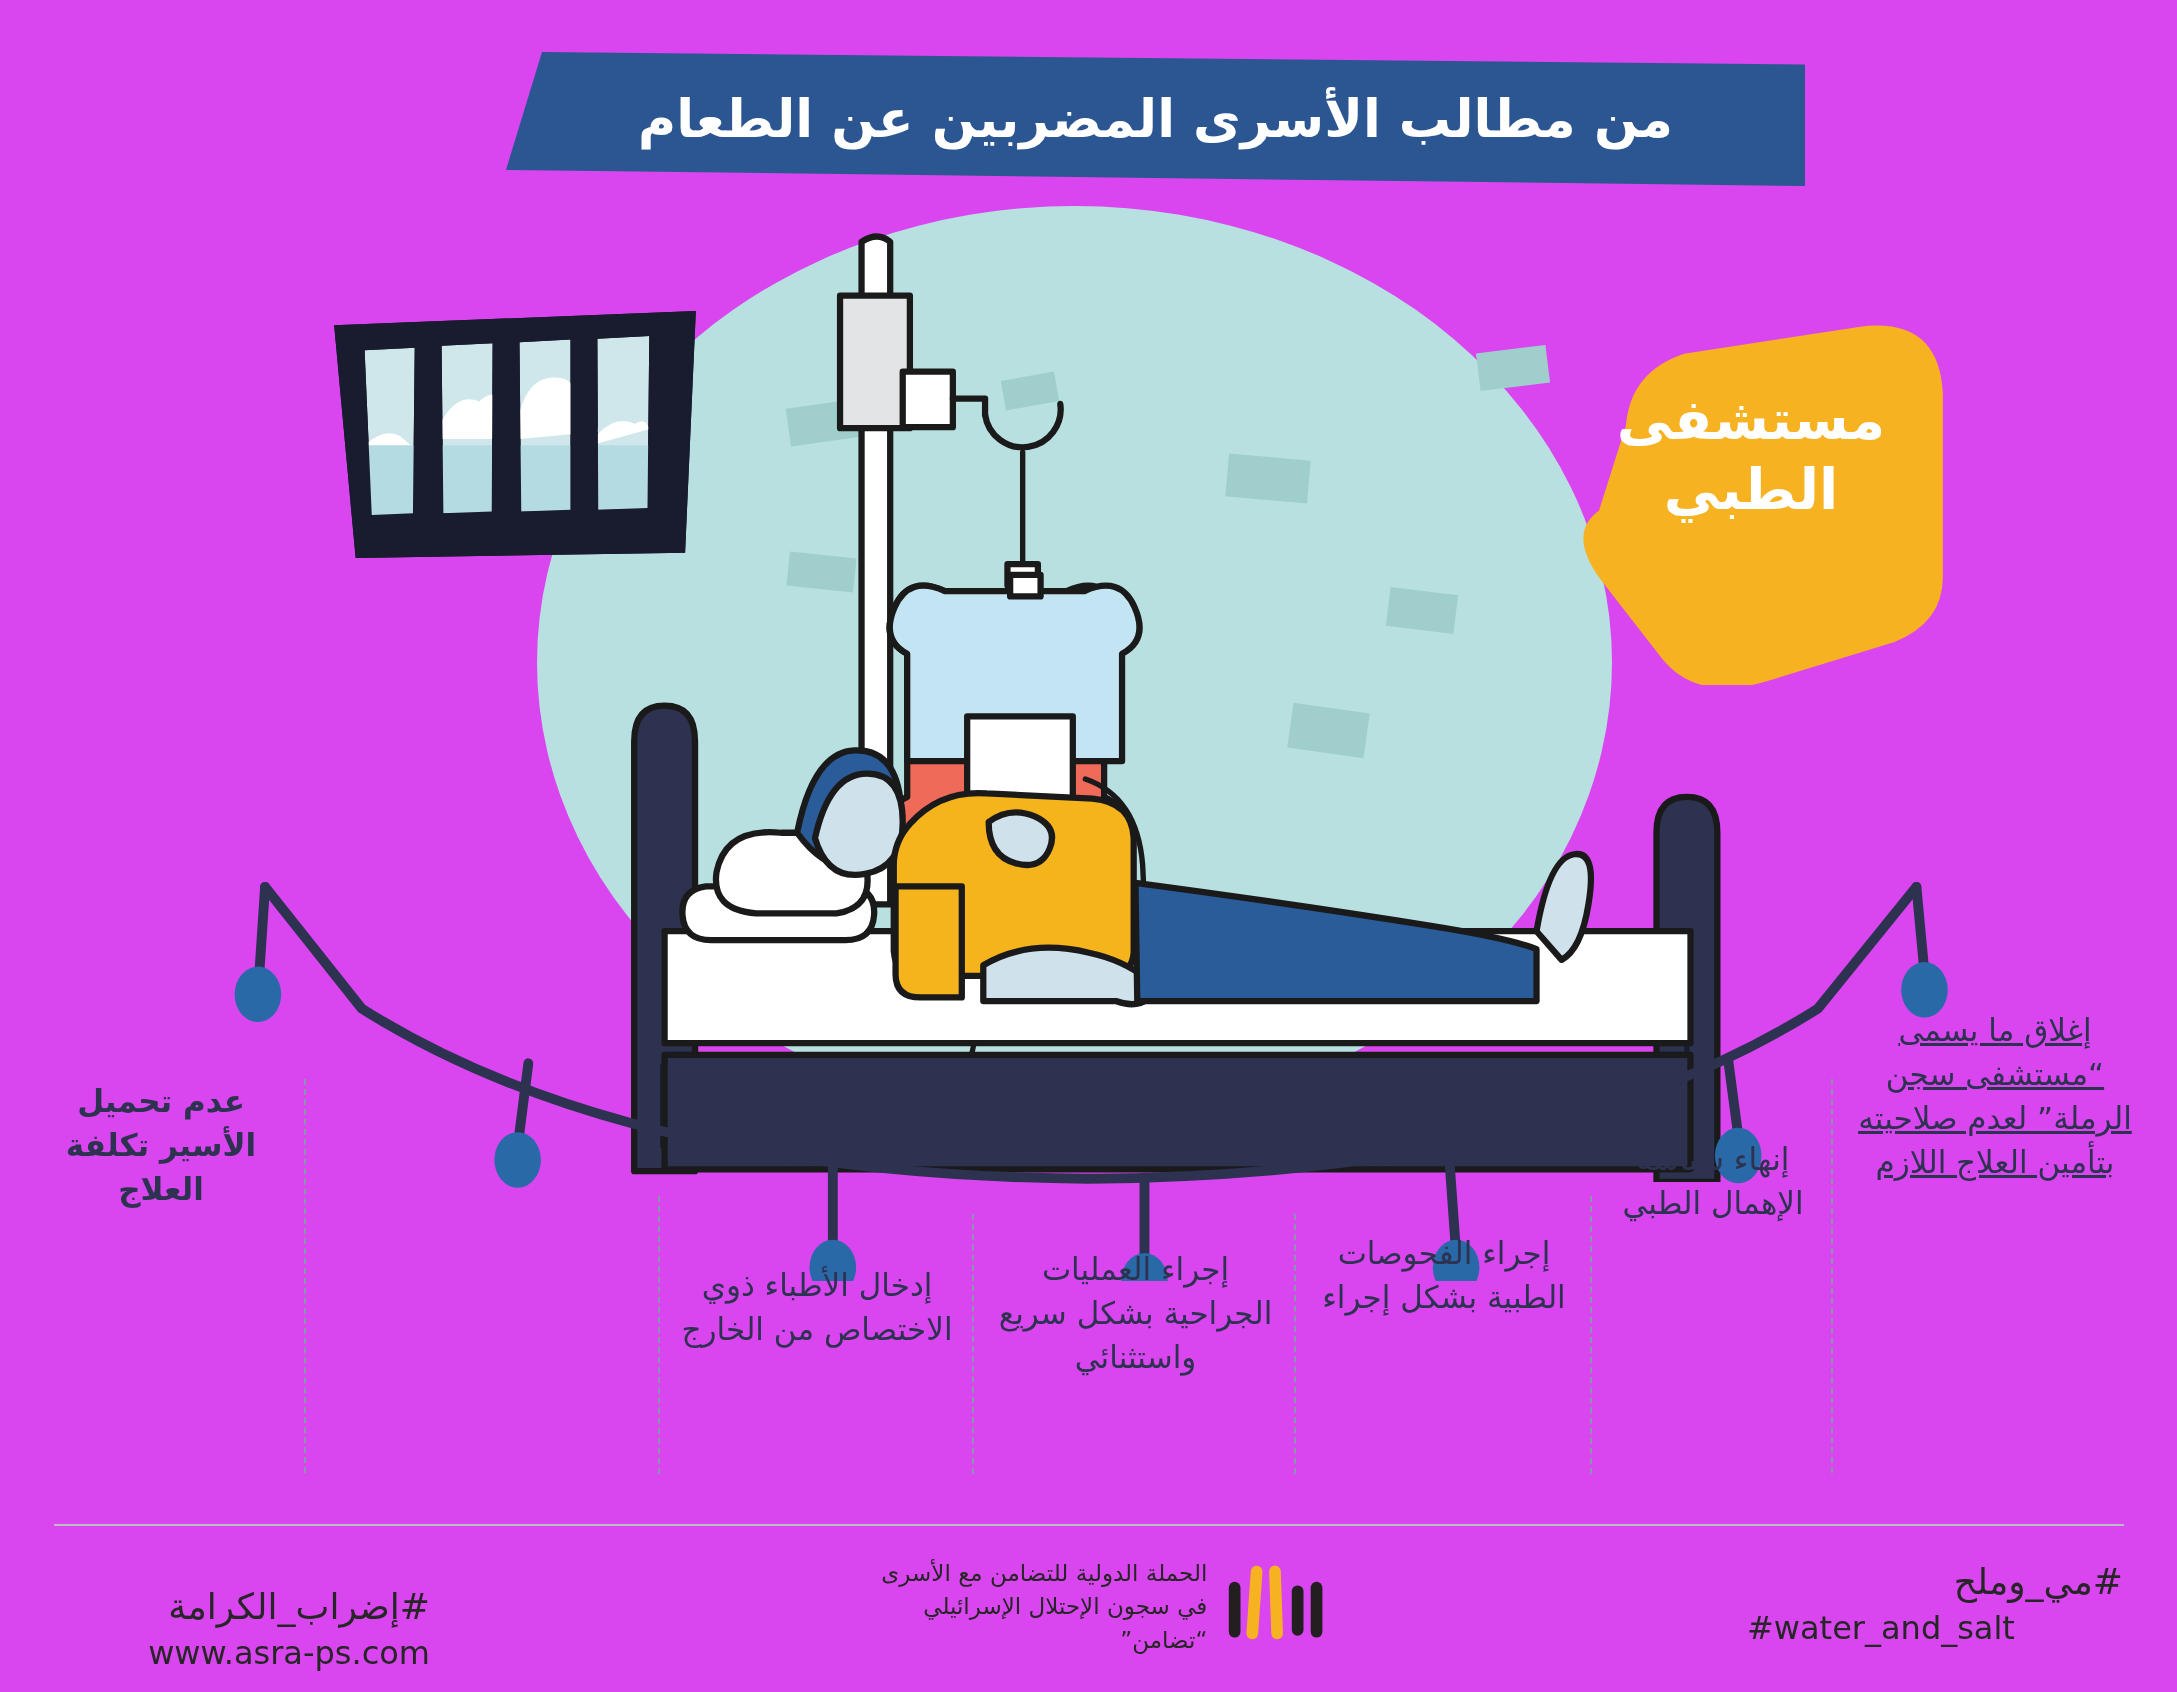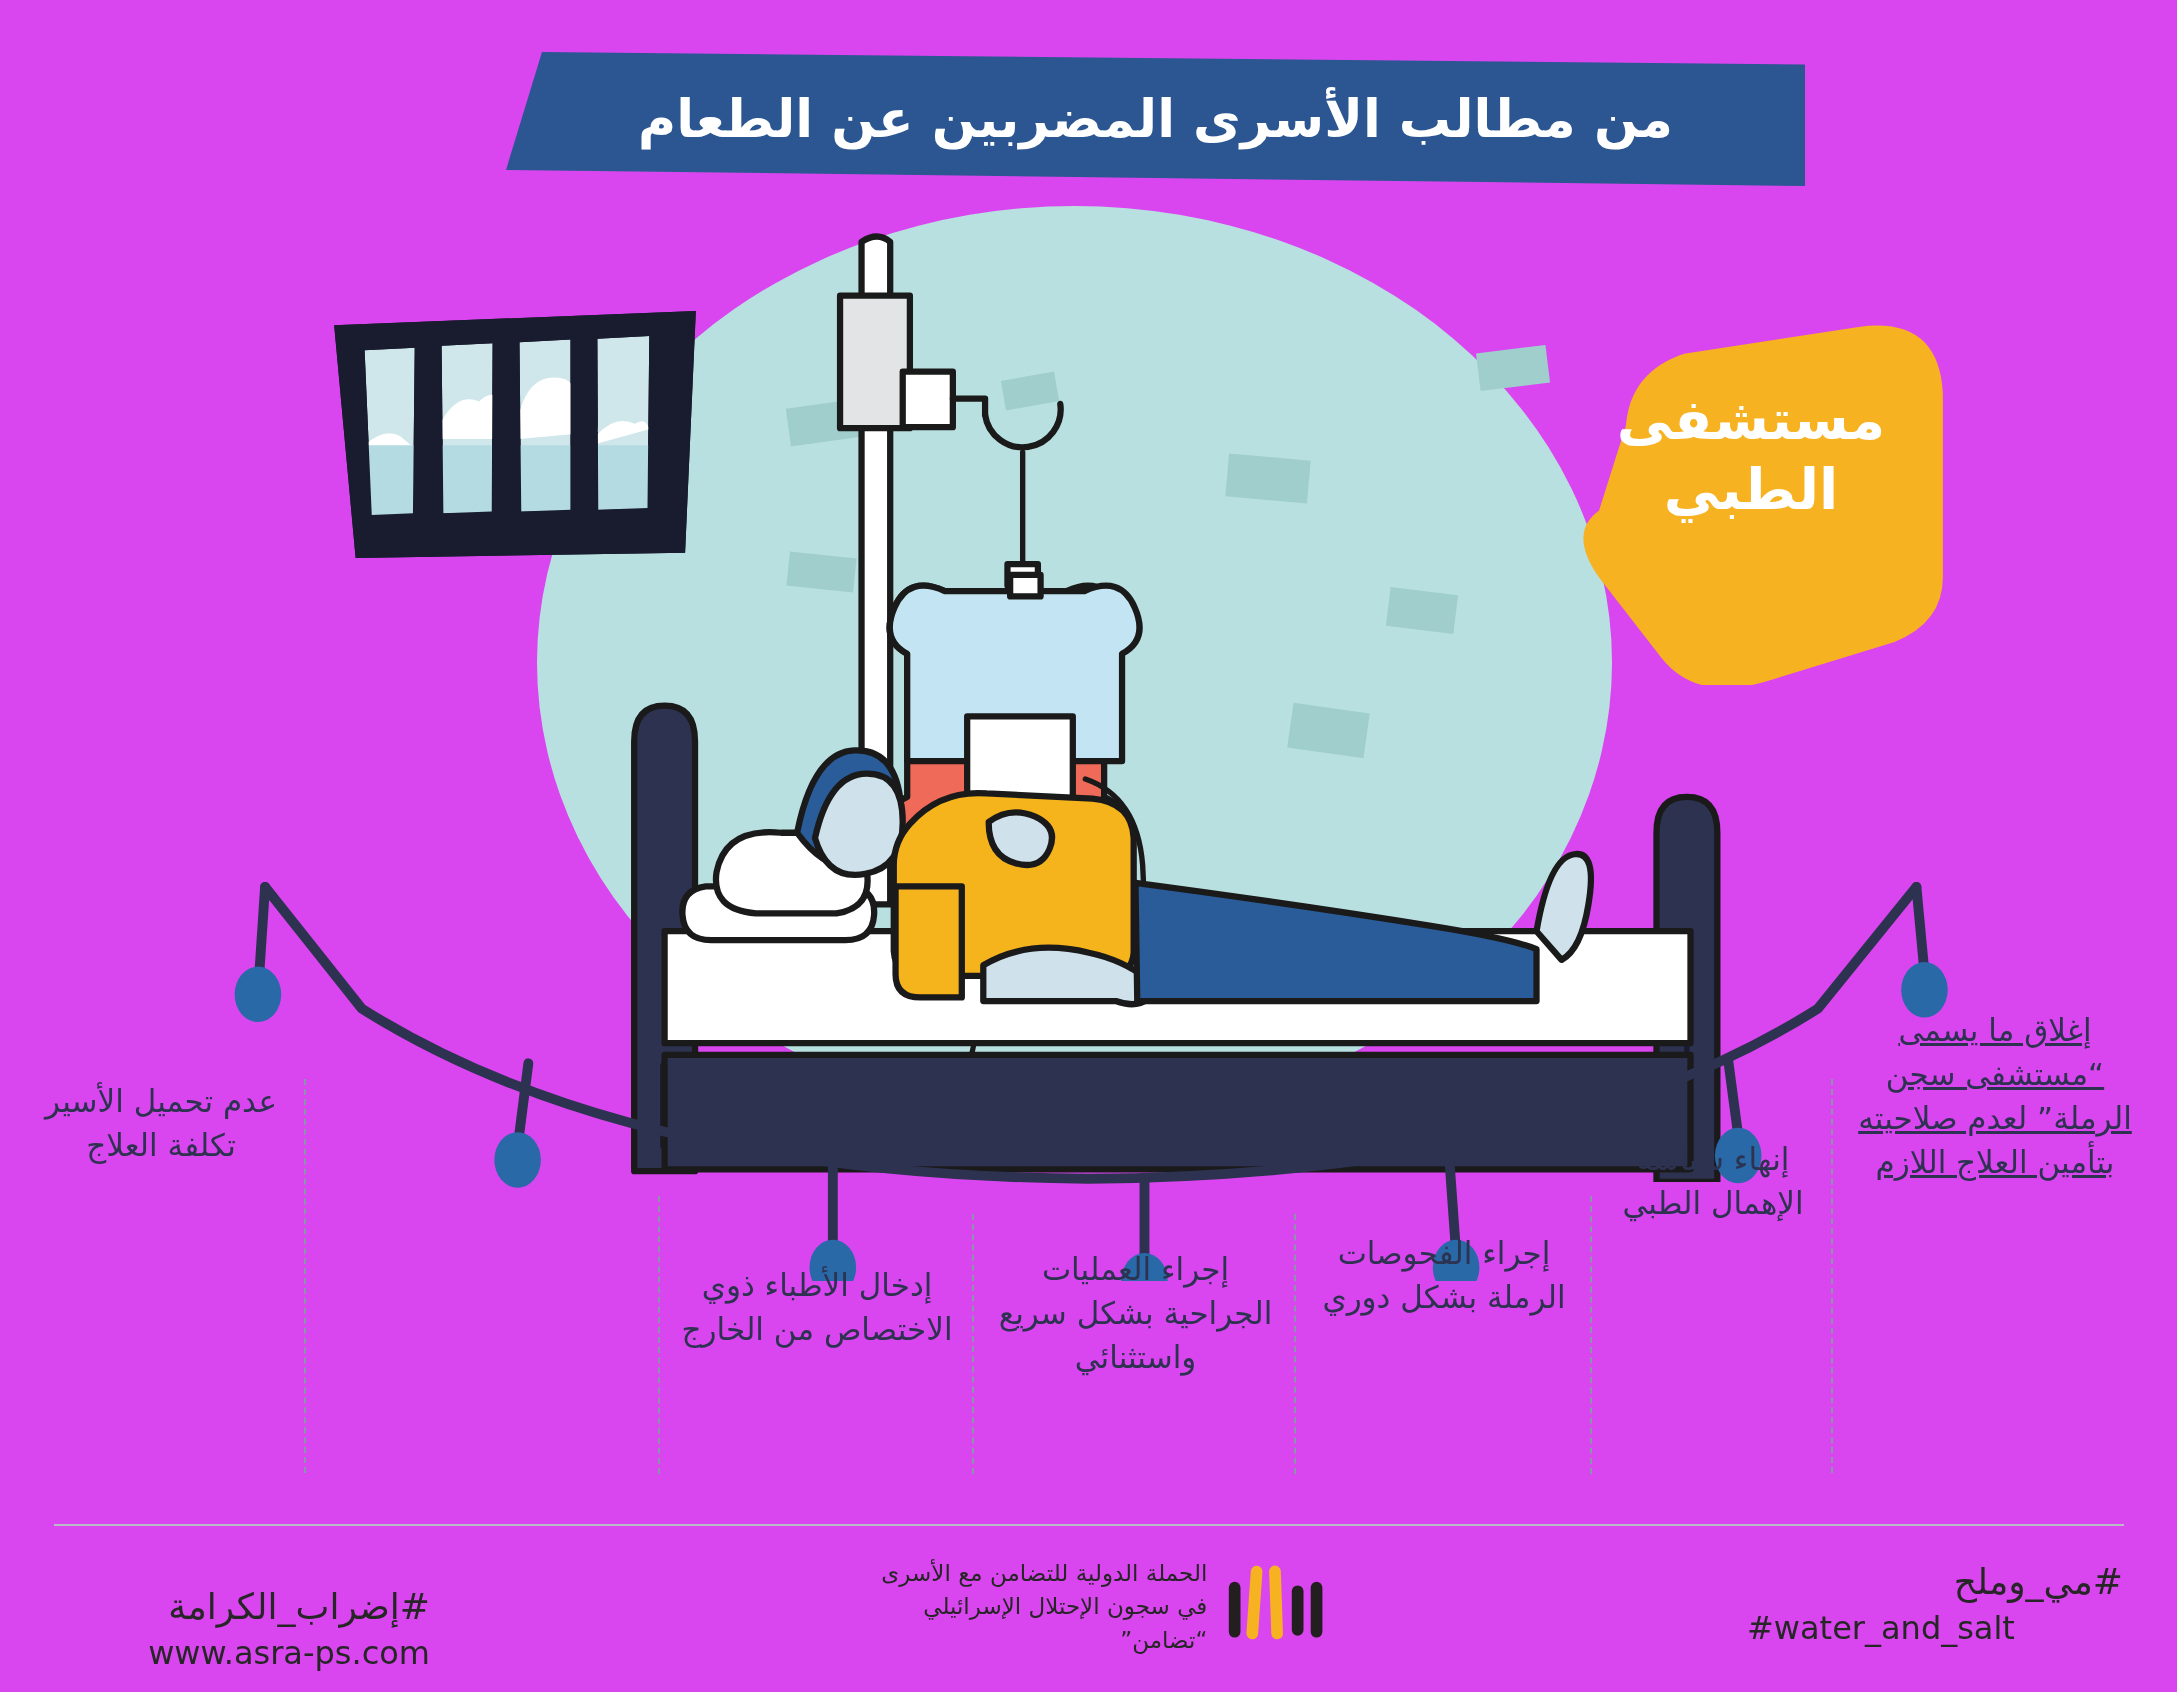--- a/index.html
+++ b/index.html
@@ -325,28 +325,28 @@
   <div class="dash-sep" style="left:658px;top:1196px;height:278px;"></div>
   <div class="dash-sep" style="left:972px;top:1214px;height:260px;"></div>
   <div class="dash-sep" style="left:1294px;top:1214px;height:260px;"></div>
   <div class="dash-sep" style="left:1590px;top:1196px;height:278px;"></div>
   <div class="dash-sep" style="left:1831px;top:1079px;height:394px;"></div>
 
   <div class="label" style="left:1845px;top:1008px;width:300px;text-decoration:underline;">إغلاق ما يسمى “مستشفى سجن الرملة” لعدم صلاحيته بتأمين العلاج اللازم</div>
 
   <div class="label" style="left:1608px;top:1137px;width:210px;">إنهاء سياسة الإهمال الطبي</div>
 
-  <div class="label" style="left:1312px;top:1231px;width:264px;">إجراء الفحوصات الرملة بشكل دوري</div>
+  <div class="label" style="left:1312px;top:1231px;width:264px;">إجراء الفحوصات الطبية بشكل إجراء</div>
 
   <div class="label" style="left:990px;top:1247px;width:291px;">إجراء العمليات الجراحية بشكل سريع واستثنائي</div>
 
   <div class="label" style="left:676px;top:1263px;width:282px;">إدخال الأطباء ذوي الاختصاص من الخارج</div>
 
 
-  <div class="label" style="left:31px;top:1079px;width:260px;">عدم تحميل الأسير تكلفة العلاج</div>
+  <div class="label" style="left:31px;top:1079px;width:260px;font-weight:bold;">عدم تحميل الأسير تكلفة العلاج</div>
 
   <div class="footer-rule"></div>
 
   <div class="footer-left">
     <div class="ar">#إضراب_الكرامة</div>
     <div class="en">www.asra-ps.com</div>
   </div>
 
   <div class="footer-center">
     <div class="org-text">

